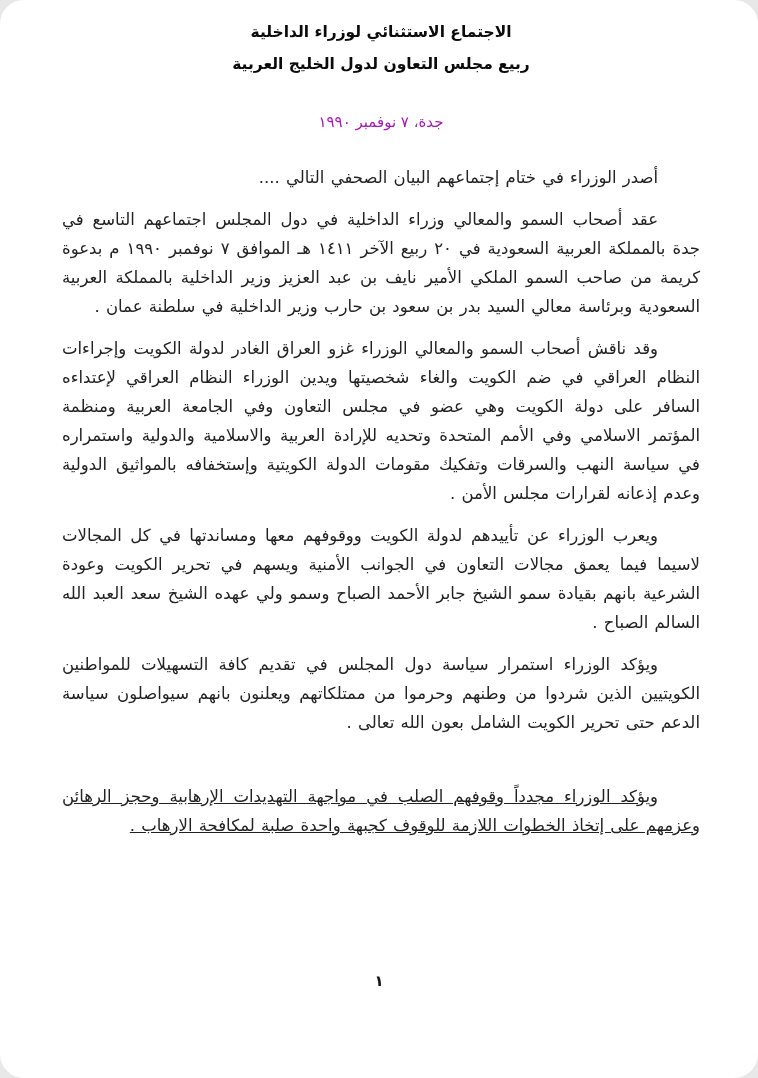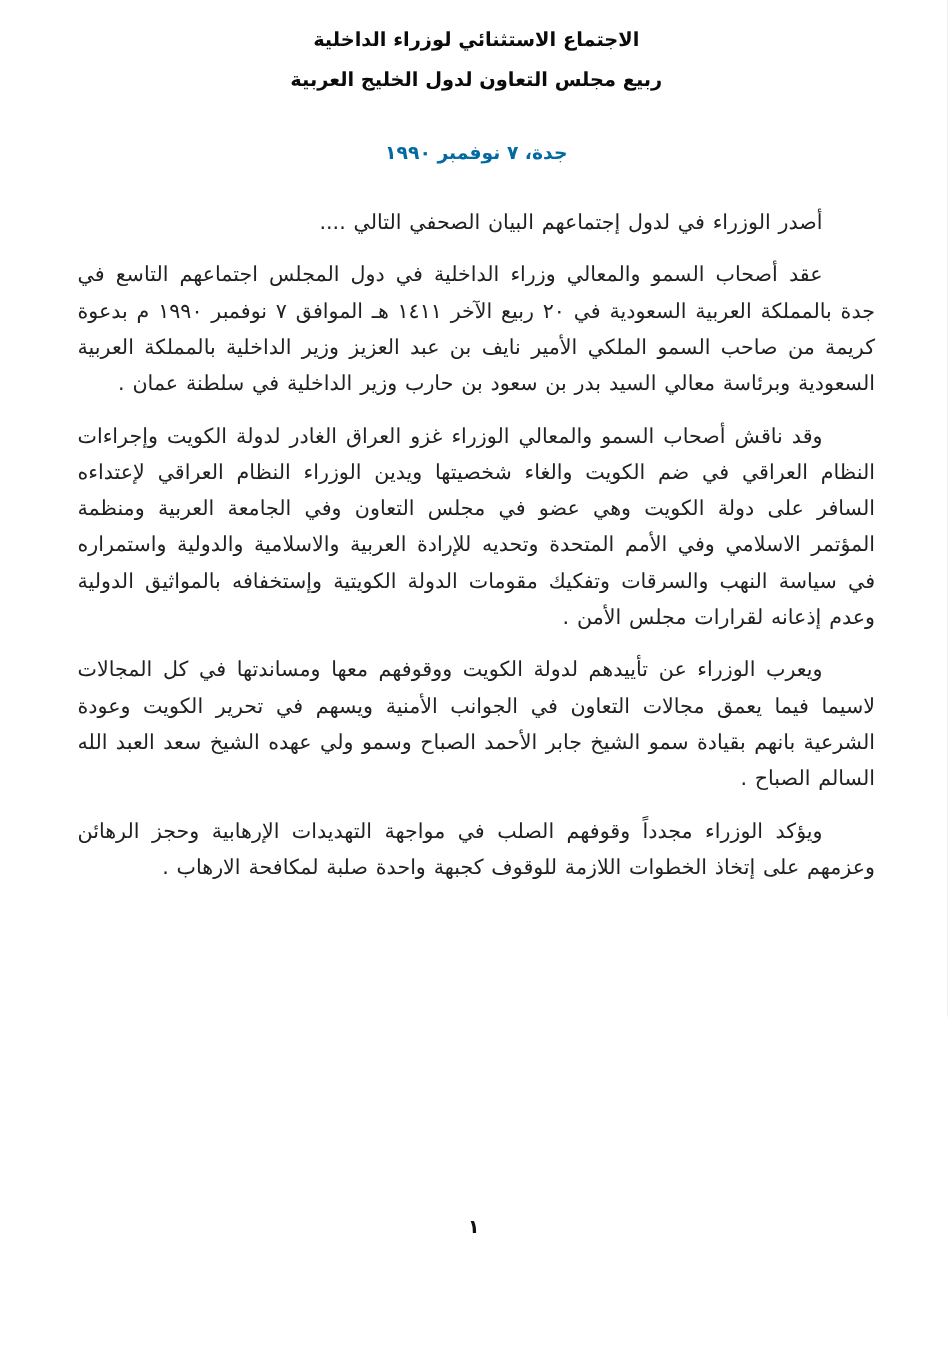--- a/index.html
+++ b/index.html
@@ -12,56 +12,58 @@
     position: relative;
     width: 758px;
     height: 1078px;
     margin: 0 auto;
     background: #ffffff;
     color: #1c1c1c;
     direction: rtl;
     overflow: hidden;
     box-sizing: border-box;
     padding: 16px 58px 0 62px;
+    border-radius: 24px;
   }
   .doc-header {
     text-align: center;
     direction: rtl;
   }
   .doc-title {
     font-weight: bold;
     font-size: 15.5px;
     line-height: 32px;
     color: #0b0b0b;
     letter-spacing: 0.2px;
   }
   .doc-date {
-    font-weight: bold;
+    font-weight: normal;
     font-size: 15px;
-    color: #0369a1;
+    color: #a21caf;
     margin-top: 27px;
     line-height: 30px;
   }
   .doc-body {
     margin-top: 26px;
     direction: rtl;
   }
   .doc-body p {
     margin: 0 0 13px 0;
     font-size: 16.5px;
     line-height: 29px;
     text-align: justify;
     text-align-last: right;
     text-indent: 42px;
     color: #212121;
     word-spacing: 1px;
   }
   
   .doc-body p:nth-child(6) {
-    margin-top: 27px;
+    margin-top: 45px;
+    text-decoration: underline;
   }
   .doc-footer {
     position: absolute;
     bottom: 0;
     left: 0;
     right: 0;
     height: 110px;
     text-align: center;
     direction: rtl;
   }
@@ -78,24 +80,25 @@
 <div class="page">
 
   <header class="doc-header">
     <div class="doc-title">الاجتماع الاستثنائي لوزراء الداخلية</div>
     <div class="doc-title">ربيع مجلس التعاون لدول الخليج العربية</div>
     <div class="doc-date">جدة، ٧ نوفمبر ١٩٩٠</div>
   </header>
 
   <main class="doc-body" id="doc-body">
 
-  <p>أصدر الوزراء في لدول إجتماعهم البيان الصحفي التالي ....</p>
+  <p>أصدر الوزراء في ختام إجتماعهم البيان الصحفي التالي ....</p>
       <p>عقد أصحاب السمو والمعالي وزراء الداخلية في دول المجلس اجتماعهم التاسع في جدة بالمملكة العربية السعودية في ٢٠ ربيع الآخر ١٤١١ هـ الموافق ٧ نوفمبر ١٩٩٠ م بدعوة كريمة من صاحب السمو الملكي الأمير نايف بن عبد العزيز وزير الداخلية بالمملكة العربية السعودية وبرئاسة معالي السيد بدر بن سعود بن حارب وزير الداخلية في سلطنة عمان .</p>
       <p>وقد ناقش أصحاب السمو والمعالي الوزراء غزو العراق الغادر لدولة الكويت وإجراءات النظام العراقي في ضم الكويت والغاء شخصيتها ويدين الوزراء النظام العراقي لإعتداءه السافر على دولة الكويت وهي عضو في مجلس التعاون وفي الجامعة العربية ومنظمة المؤتمر الاسلامي وفي الأمم المتحدة وتحديه للإرادة العربية والاسلامية والدولية واستمراره في سياسة النهب والسرقات وتفكيك مقومات الدولة الكويتية وإستخفافه بالمواثيق الدولية وعدم إذعانه لقرارات مجلس الأمن .</p>
       <p>ويعرب الوزراء عن تأييدهم لدولة الكويت ووقوفهم معها ومساندتها في كل المجالات لاسيما فيما يعمق مجالات التعاون في الجوانب الأمنية ويسهم في تحرير الكويت وعودة الشرعية بانهم بقيادة سمو الشيخ جابر الأحمد الصباح وسمو ولي عهده الشيخ سعد العبد الله السالم الصباح .</p>
+      <p>ويؤكد الوزراء استمرار سياسة دول المجلس في تقديم كافة التسهيلات للمواطنين الكويتيين الذين شردوا من وطنهم وحرموا من ممتلكاتهم ويعلنون بانهم سيواصلون سياسة الدعم حتى تحرير الكويت الشامل بعون الله تعالى .</p>
       <p>ويؤكد الوزراء مجدداً وقوفهم الصلب في مواجهة التهديدات الإرهابية وحجز الرهائن وعزمهم على إتخاذ الخطوات اللازمة للوقوف كجبهة واحدة صلبة لمكافحة الارهاب .</p>
     </main>
 
   <footer class="doc-footer">
     <div class="page-number">١</div>
   </footer>
 
 </div>
 
 </body></html>

